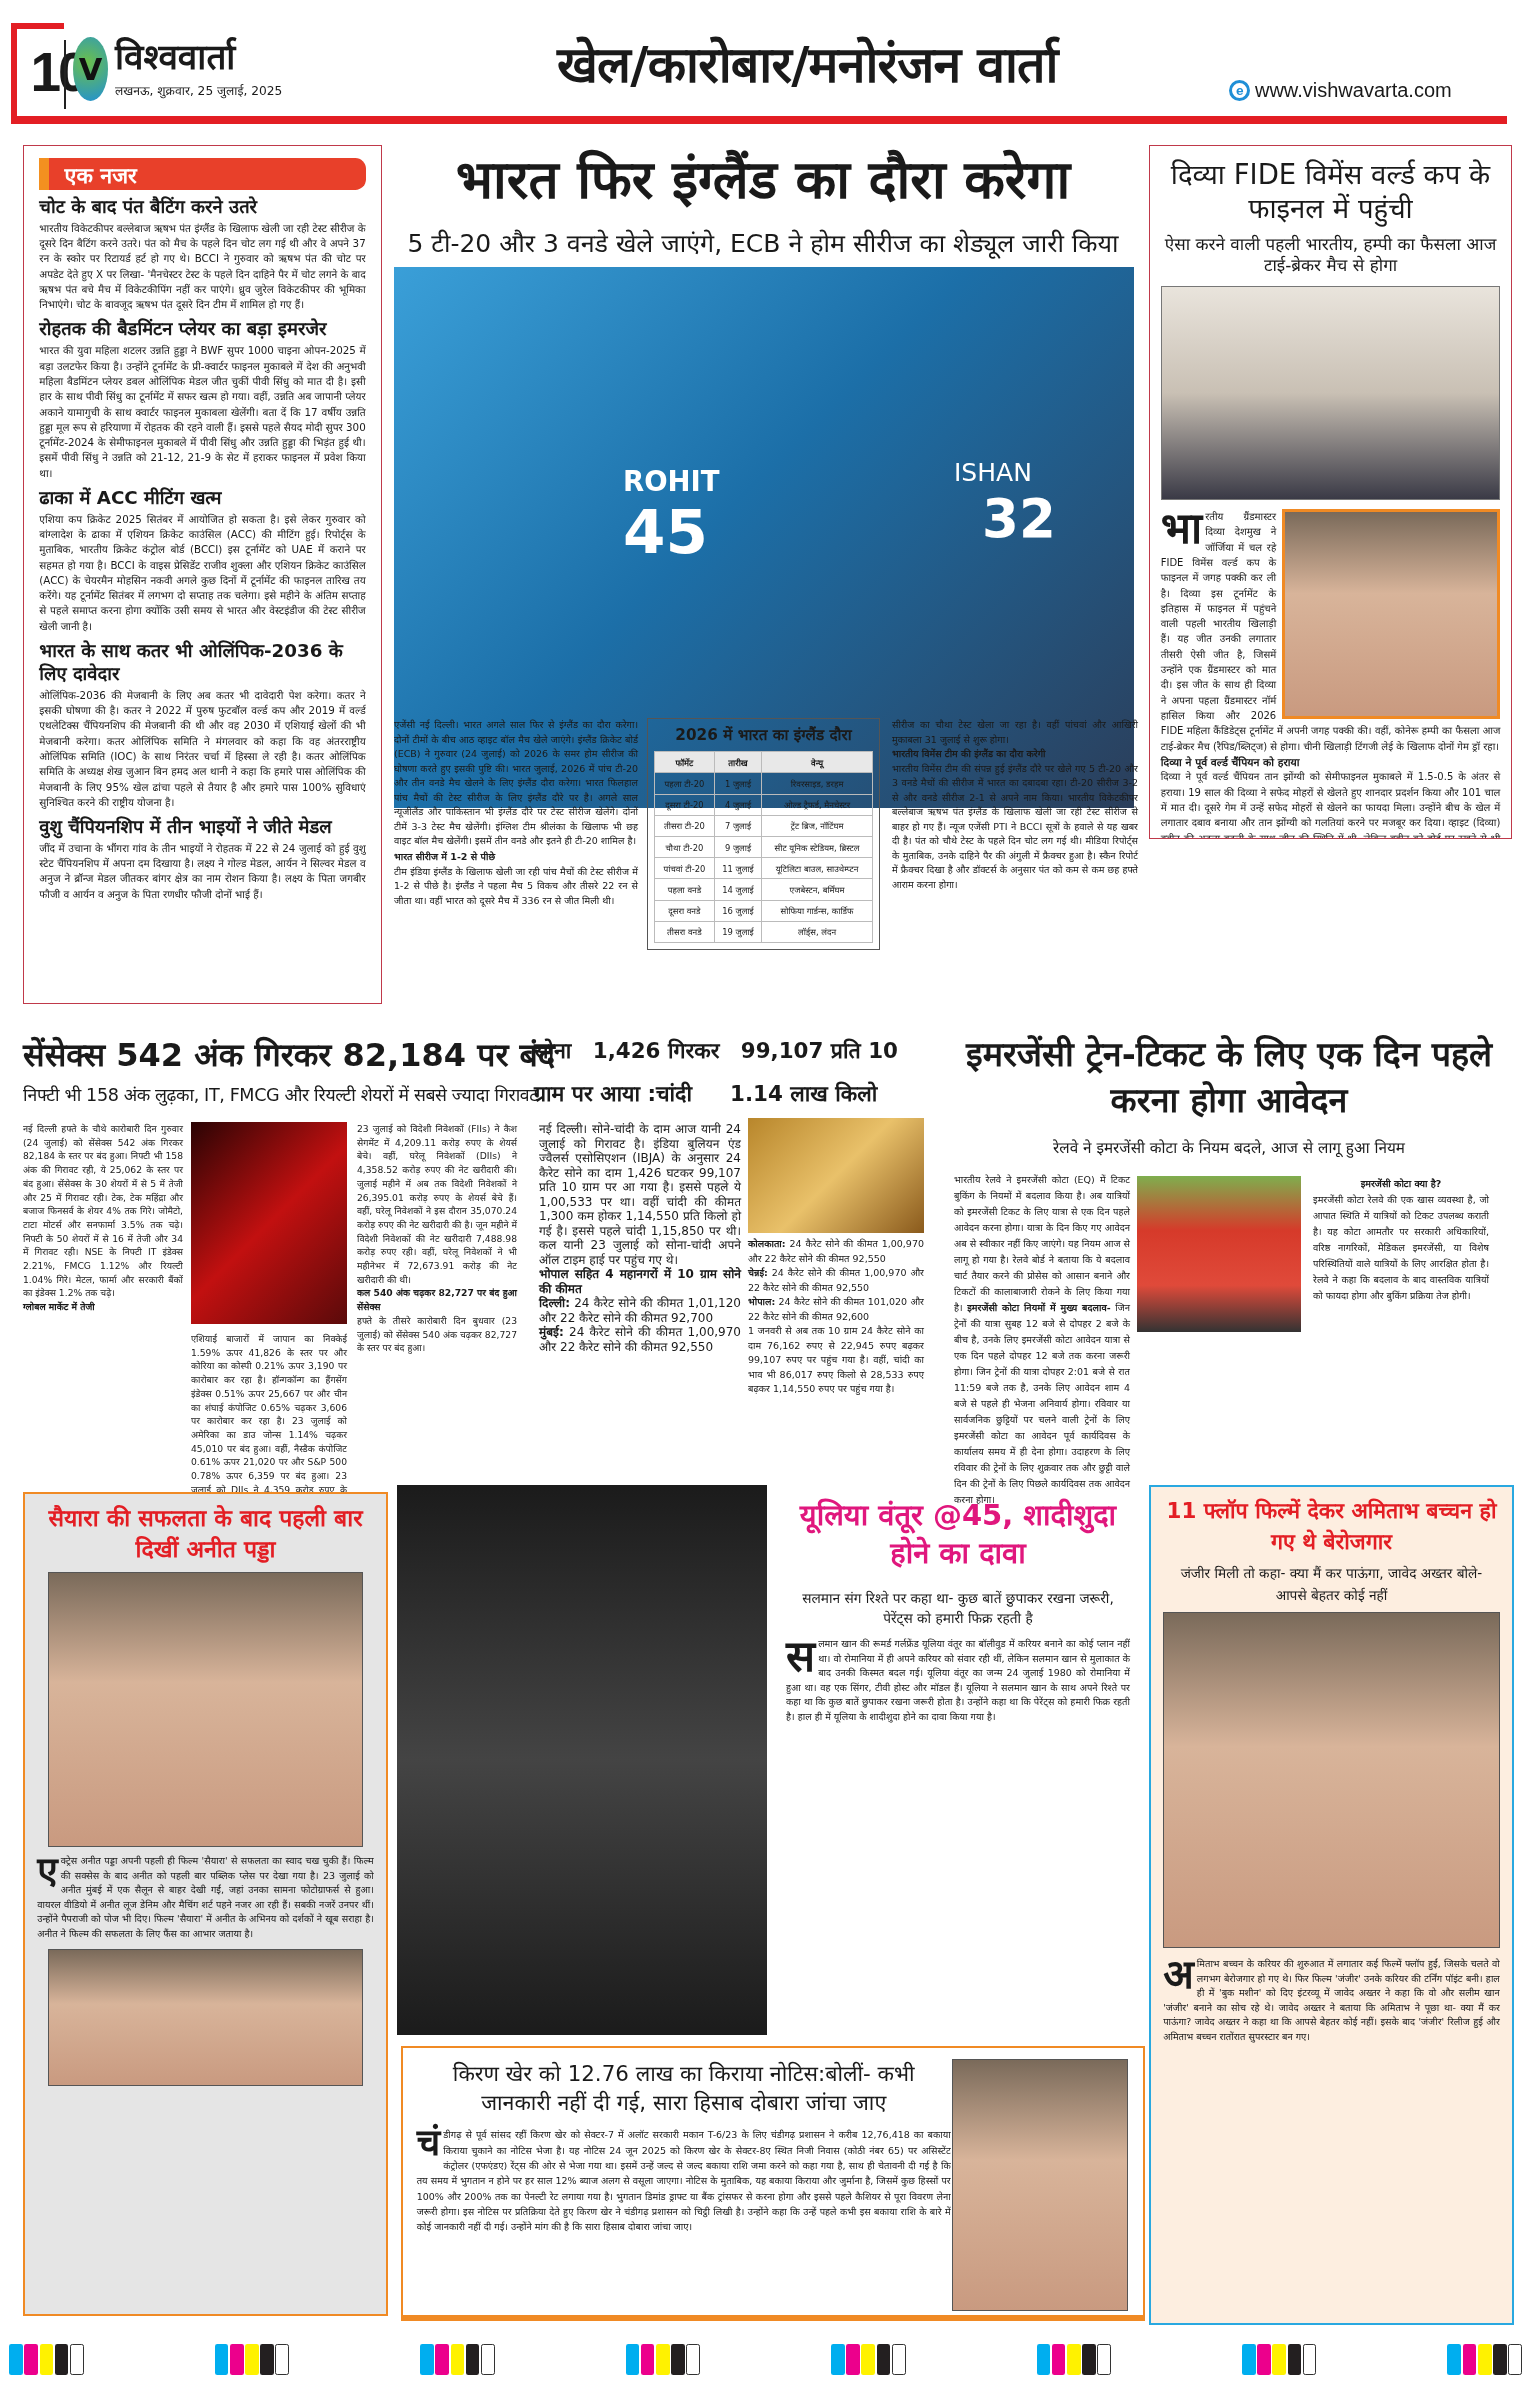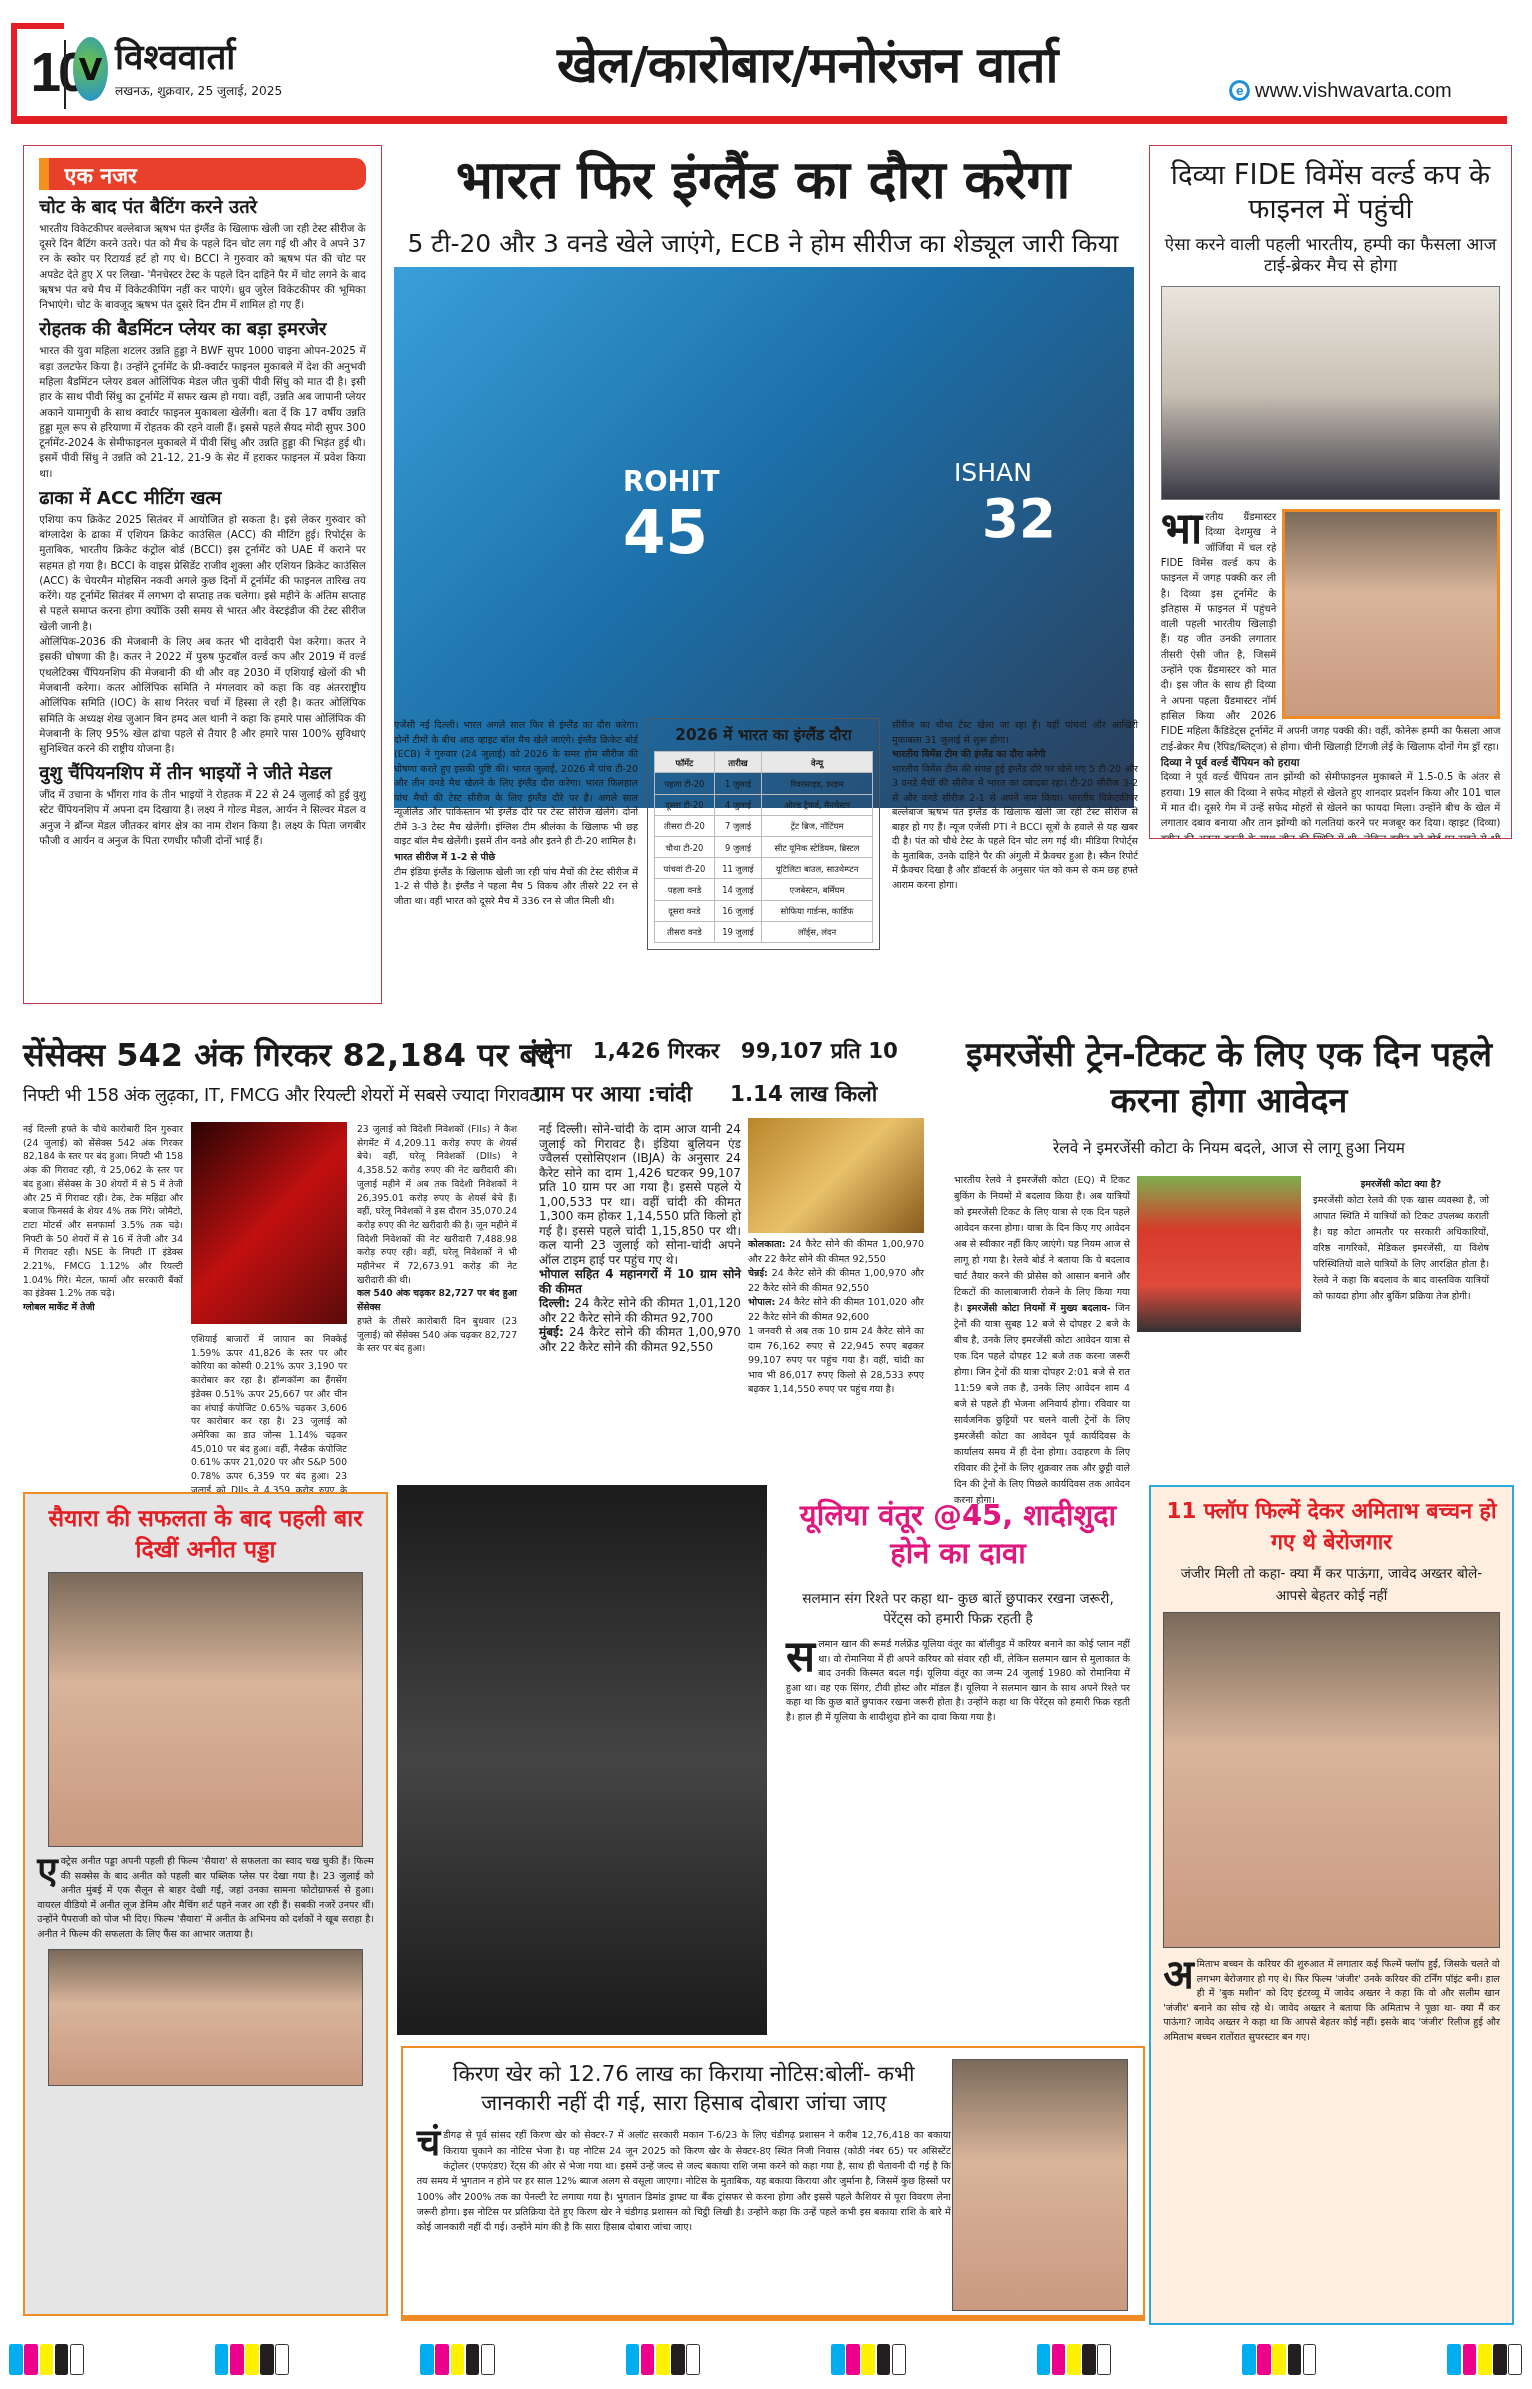--- a/index.html
+++ b/index.html
@@ -57,20 +57,21 @@
     </div>
   <div>
       <div class="h2">रोहतक की बैडमिंटन प्लेयर का बड़ा इमरजेर</div>
       <div class="p">भारत की युवा महिला शटलर उन्नति हुड्डा ने BWF सुपर 1000 चाइना ओपन-2025 में बड़ा उलटफेर किया है। उन्होंने टूर्नामेंट के प्री-क्वार्टर फाइनल मुकाबले में देश की अनुभवी महिला बैडमिंटन प्लेयर डबल ओलिंपिक मेडल जीत चुकीं पीवी सिंधु को मात दी है। इसी हार के साथ पीवी सिंधु का टूर्नामेंट में सफर खत्म हो गया। वहीं, उन्नति अब जापानी प्लेयर अकाने यामागुची के साथ क्वार्टर फाइनल मुकाबला खेलेंगी। बता दें कि 17 वर्षीय उन्नति हुड्डा मूल रूप से हरियाणा में रोहतक की रहने वाली हैं। इससे पहले सैयद मोदी सुपर 300 टूर्नामेंट-2024 के सेमीफाइनल मुकाबले में पीवी सिंधु और उन्नति हुड्डा की भिड़ंत हुई थी। इसमें पीवी सिंधु ने उन्नति को 21-12, 21-9 के सेट में हराकर फाइनल में प्रवेश किया था।</div>
     </div>
   <div>
       <div class="h2">ढाका में ACC मीटिंग खत्म</div>
       <div class="p">एशिया कप क्रिकेट 2025 सितंबर में आयोजित हो सकता है। इसे लेकर गुरुवार को बांग्लादेश के ढाका में एशियन क्रिकेट काउंसिल (ACC) की मीटिंग हुई। रिपोर्ट्स के मुताबिक, भारतीय क्रिकेट कंट्रोल बोर्ड (BCCI) इस टूर्नामेंट को UAE में कराने पर सहमत हो गया है। BCCI के वाइस प्रेसिडेंट राजीव शुक्ला और एशियन क्रिकेट काउंसिल (ACC) के चेयरमैन मोहसिन नकवी अगले कुछ दिनों में टूर्नामेंट की फाइनल तारिख तय करेंगे। यह टूर्नामेंट सितंबर में लगभग दो सप्ताह तक चलेगा। इसे महीने के अंतिम सप्ताह से पहले समाप्त करना होगा क्योंकि उसी समय से भारत और वेस्टइंडीज की टेस्ट सीरीज खेली जानी है।</div>
     </div>
   <div>
+      <div class="h2">भारत के साथ कतर भी ओलिंपिक-2036 के लिए दावेदार</div>
       <div class="p">ओलिंपिक-2036 की मेजबानी के लिए अब कतर भी दावेदारी पेश करेगा। कतर ने इसकी घोषणा की है। कतर ने 2022 में पुरुष फुटबॉल वर्ल्ड कप और 2019 में वर्ल्ड एथलेटिक्स चैंपियनशिप की मेजबानी की थी और वह 2030 में एशियाई खेलों की भी मेजबानी करेगा। कतर ओलिंपिक समिति ने मंगलवार को कहा कि वह अंतरराष्ट्रीय ओलिंपिक समिति (IOC) के साथ निरंतर चर्चा में हिस्सा ले रही है। कतर ओलिंपिक समिति के अध्यक्ष शेख जुआन बिन हमद अल थानी ने कहा कि हमारे पास ओलिंपिक की मेजबानी के लिए 95% खेल ढांचा पहले से तैयार है और हमारे पास 100% सुविधाएं सुनिश्चित करने की राष्ट्रीय योजना है।</div>
     </div>
   <div>
       <div class="h2">वुशु चैंपियनशिप में तीन भाइयों ने जीते मेडल</div>
       <div class="p">जींद में उचाना के भौंगरा गांव के तीन भाइयों ने रोहतक में 22 से 24 जुलाई को हुई वुशु स्टेट चैंपियनशिप में अपना दम दिखाया है। लक्ष्य ने गोल्ड मेडल, आर्यन ने सिल्वर मेडल व अनुज ने ब्रॉन्ज मेडल जीतकर बांगर क्षेत्र का नाम रोशन किया है। लक्ष्य के पिता जगबीर फौजी व आर्यन व अनुज के पिता रणधीर फौजी दोनों भाई हैं।</div>
     </div>
 </div>
 
 <div class="abs headline-xl" style="left:389px;top:145px;width:748px;font-size:53px;line-height:69px">भारत फिर इंग्लैंड का दौरा करेगा</div>
 <div class="abs" style="left:389px;top:225px;width:748px;text-align:center;font-size:25px">5 टी-20 और 3 वनडे खेले जाएंगे, ECB ने होम सीरीज का शेड्यूल जारी किया</div>

